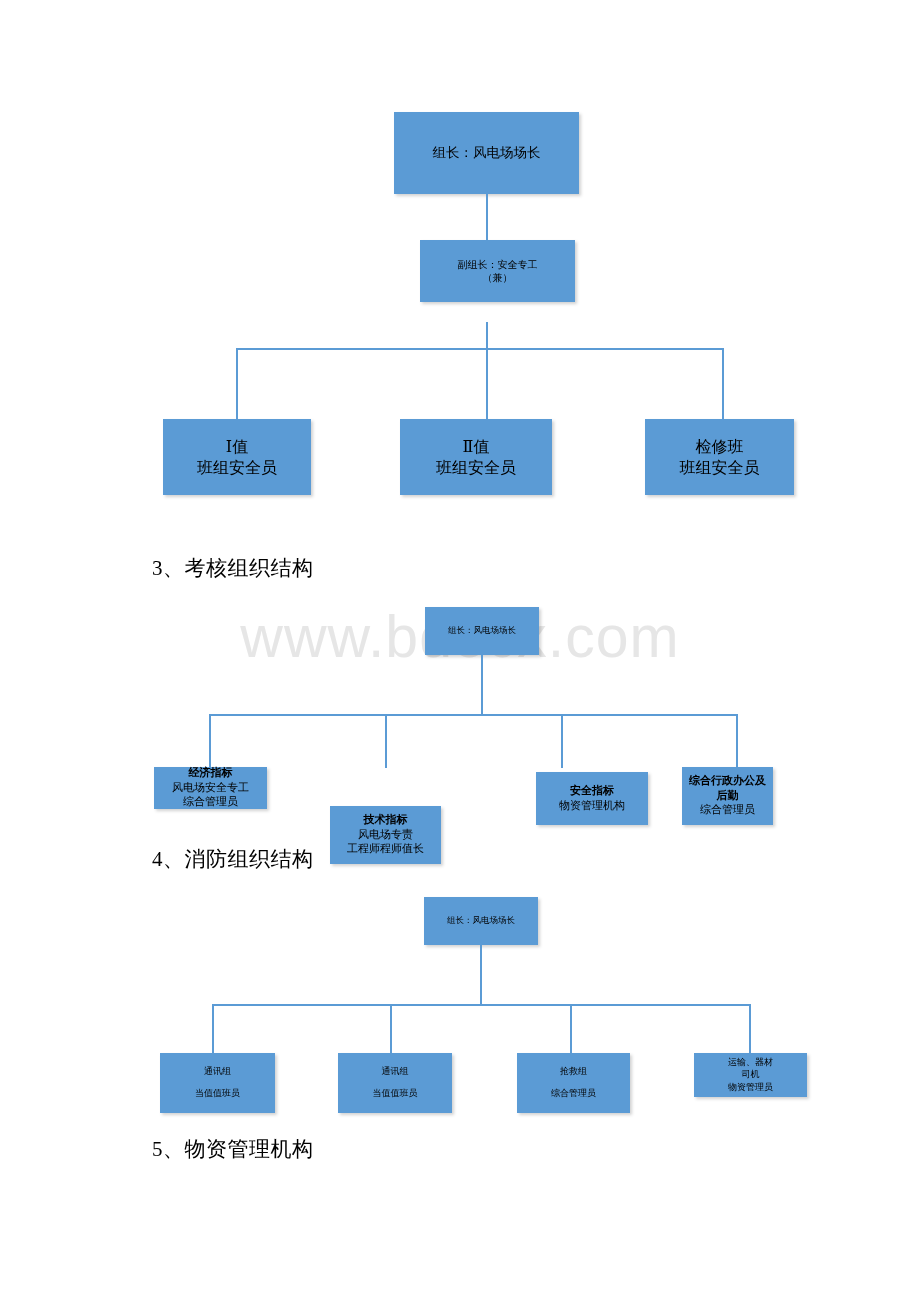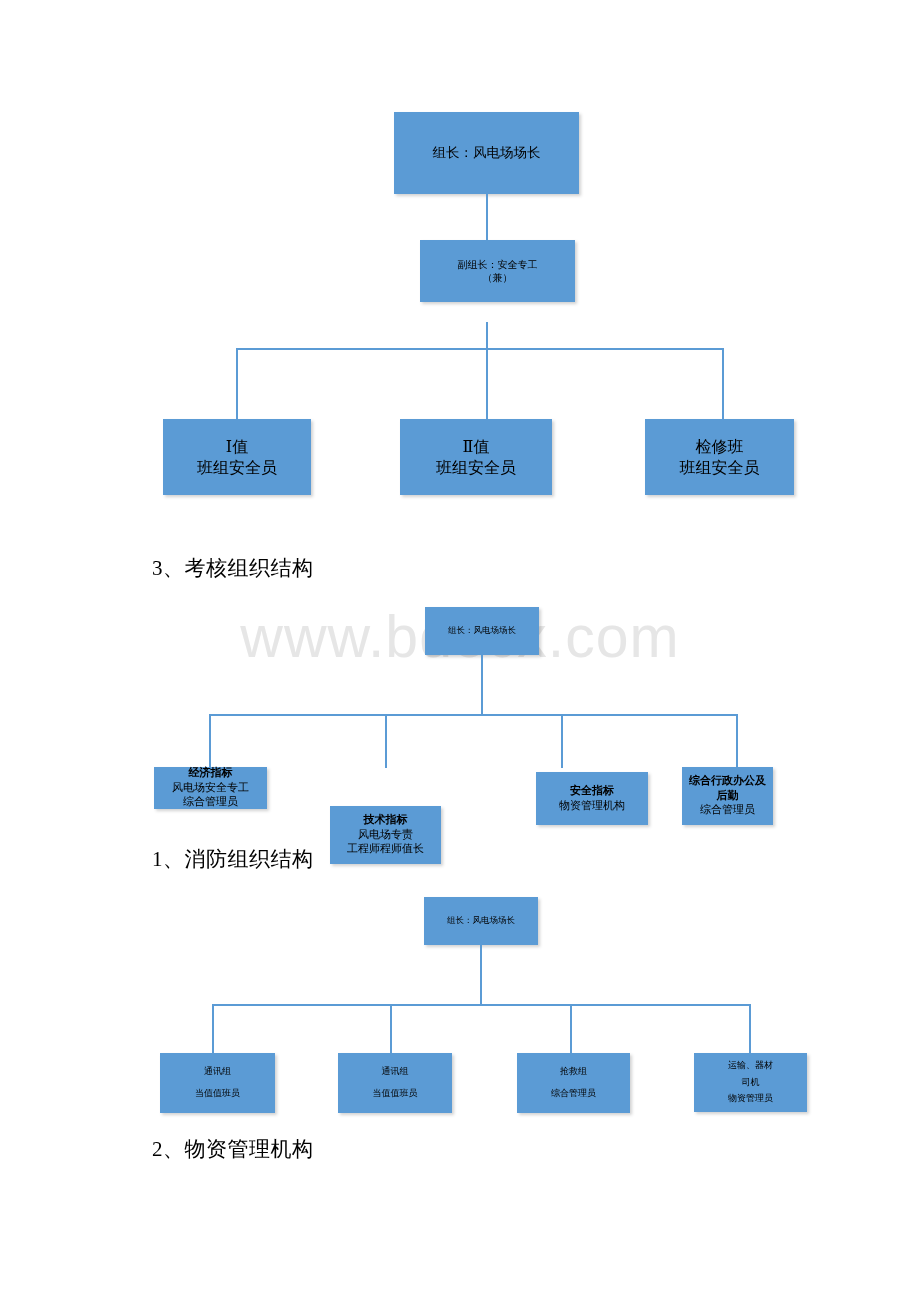--- a/index.html
+++ b/index.html
@@ -162,21 +162,21 @@
       <span class="ln bold">安全指标</span>
       <span class="ln">物资管理机构</span>
     </div>
 
     <div class="node serif" style="left:682px; top:767px; width:91px; height:58px; font-size:11px;">
       <span class="ln bold">综合行政办公及后勤</span>
       <span class="ln">综合管理员</span>
     </div>
   </div>
 
-  <div class="heading" style="left:152px; top:845px;">1、消防组织结构</div>
+  <div class="heading" style="left:152px; top:845px;">4、消防组织结构</div>
 
   <div class="chart" style="left:0; top:0; width:920px; height:1302px;">
 
     <div class="node sans" style="left:424px; top:897px; width:114px; height:48px; font-size:8.5px;">
       <span class="ln">组长：风电场场长</span>
     </div>
 
     <div class="v-line" style="left:480px; top:945px; height:61px;"></div>
 
     <div class="h-line" style="left:212px; top:1004px; width:537px;"></div>
@@ -194,22 +194,22 @@
     <div class="node sans" style="left:338px; top:1053px; width:114px; height:60px; font-size:9px; justify-content:space-evenly;">
       <span class="ln">通讯组</span>
       <span class="ln">当值值班员</span>
     </div>
 
     <div class="node sans" style="left:517px; top:1053px; width:113px; height:60px; font-size:9px; justify-content:space-evenly;">
       <span class="ln">抢救组</span>
       <span class="ln">综合管理员</span>
     </div>
 
-    <div class="node sans" style="left:694px; top:1053px; width:113px; height:59px; font-size:9px; justify-content:space-evenly;">
+    <div class="node sans" style="left:694px; top:1053px; width:113px; height:44px; font-size:9px; justify-content:space-evenly;">
       <span class="ln">运输、器材</span>
       <span class="ln">司机</span>
       <span class="ln">物资管理员</span>
     </div>
   </div>
 
-  <div class="heading" style="left:152px; top:1135px;">2、物资管理机构</div>
+  <div class="heading" style="left:152px; top:1135px;">5、物资管理机构</div>
 
 </div>
 
 </body></html>

